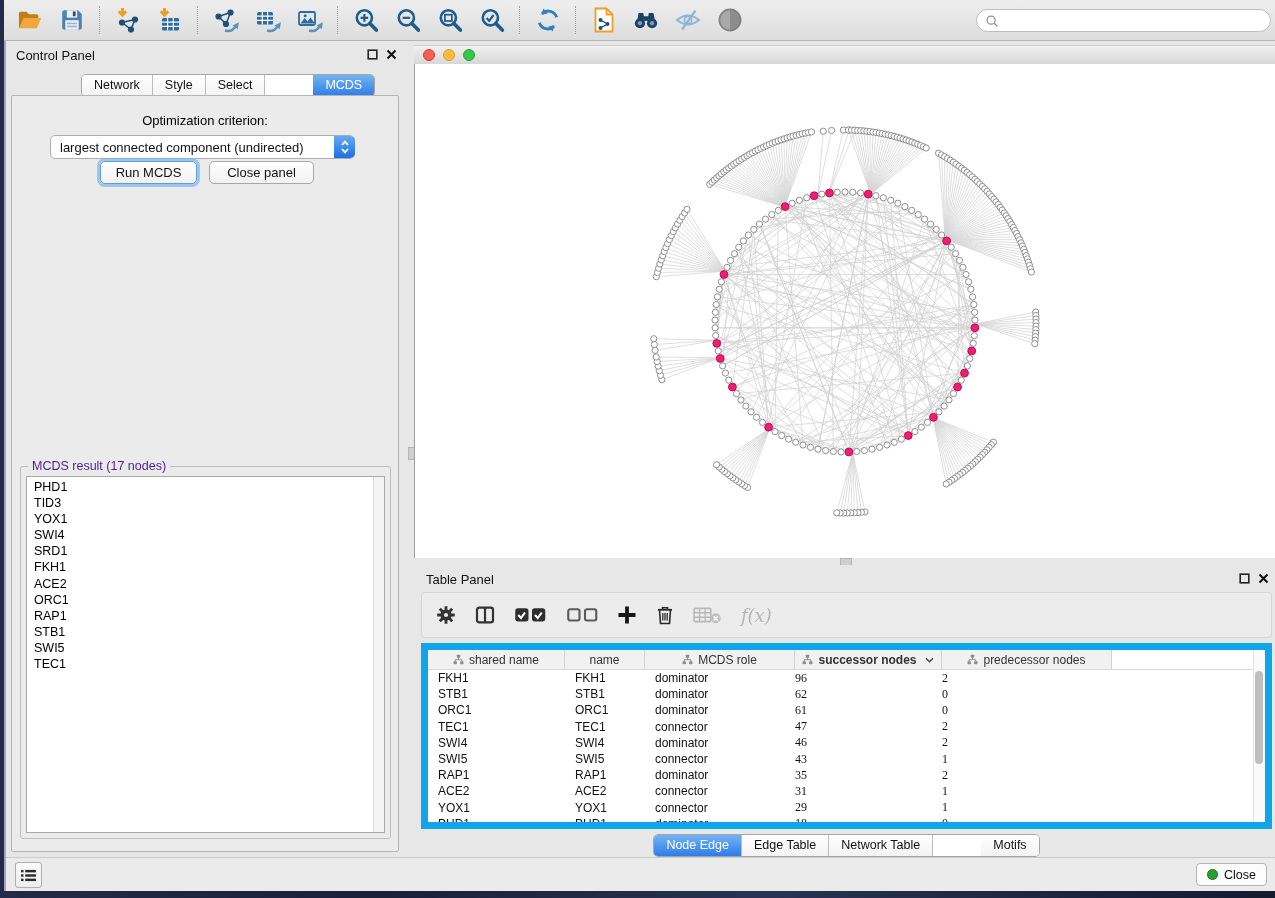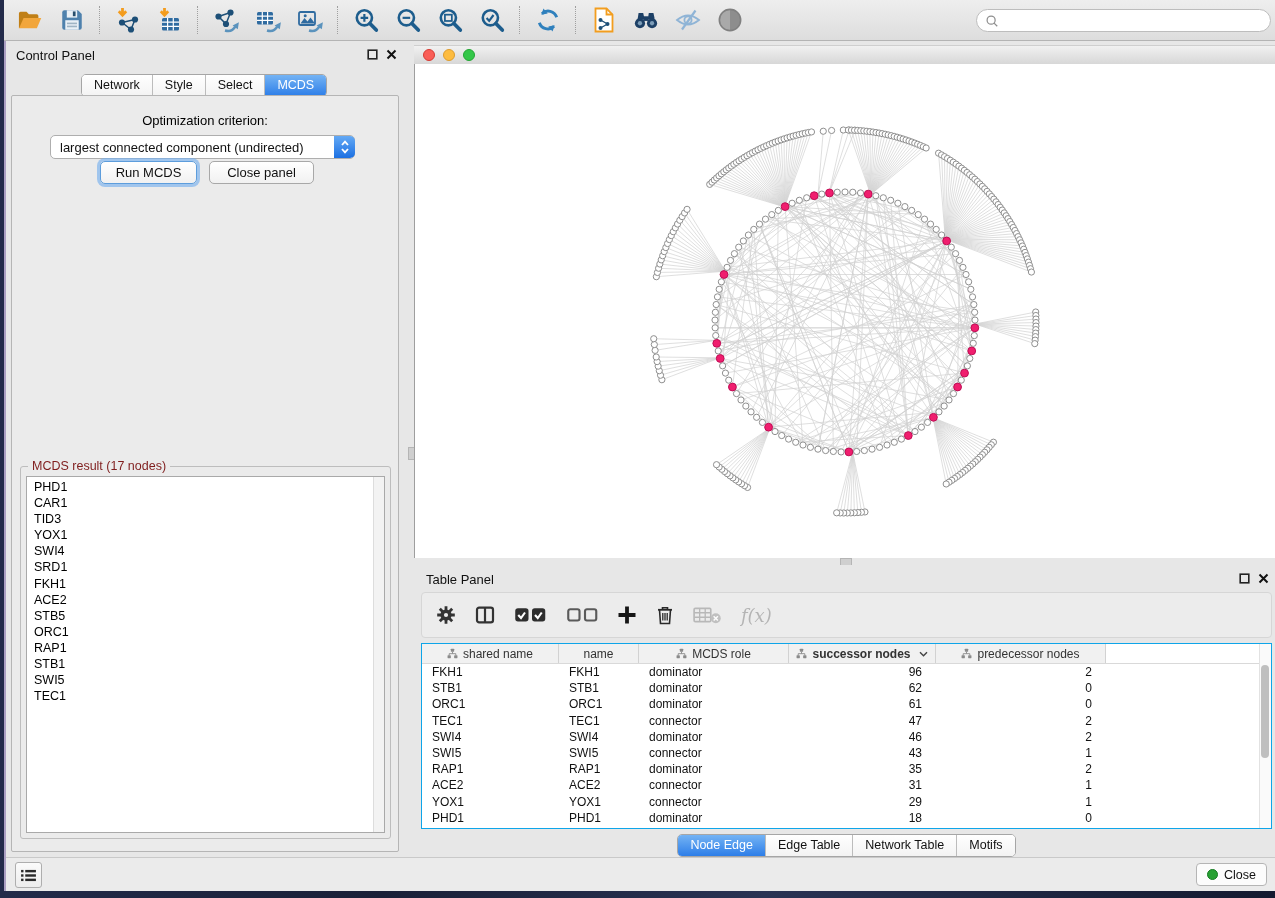--- a/index.html
+++ b/index.html
@@ -27,41 +27,41 @@
   .panel-header{position:relative;height:26px;}
   .panel-title{position:absolute;left:10px;top:7px;font-size:13px;color:#111;}
   .panel-icons{position:absolute;right:10px;top:8px;display:flex;gap:8px;align-items:center;}
   .panel-icons .pi{width:11px;height:11px;display:flex;cursor:pointer;}
   .panel-icons svg{width:11px;height:11px;}
 
   #cp-tabs{position:absolute;left:75px;top:33px;}
   .segmented{display:flex;border:1px solid #a6a6a6;border-radius:5px;overflow:hidden;background:#fff;}
   .seg{height:21px;box-sizing:border-box;padding:3px 12px 0 12px;font-size:12.5px;color:#111;
     background:linear-gradient(#ffffff,#f3f3f3);border-right:1px solid #bcbcbc;cursor:pointer;white-space:nowrap;}
-  .seg:last-child{border-right:none;}
+  .seg:last-child{border-right:none;margin-left:48px;}
   .seg.active{background:linear-gradient(#74b3f4,#2d7ee8);color:#fff;}
 
   #cp-content{position:absolute;left:5px;top:54px;width:388px;height:757px;box-sizing:border-box;
     background:#ebebeb;border:1px solid #b5b5b5;border-radius:2px;}
   #opt-label{position:absolute;left:0;right:0;top:17px;text-align:center;font-size:13px;color:#000;}
   #criterion-combo{position:absolute;left:38px;top:39px;width:303px;height:22px;background:#fff;
     border:1px solid #aeaeae;border-radius:5px;display:flex;align-items:center;cursor:pointer;}
   #criterion-value{flex:1;font-size:13px;color:#111;padding-left:9px;white-space:nowrap;overflow:hidden;}
   #combo-stepper{width:21px;height:22px;margin:-1px -1px -1px 0;border-radius:0 5px 5px 0;
     background:linear-gradient(#63a9f5,#1c70e2);display:flex;align-items:center;justify-content:center;}
   #combo-stepper svg{width:10px;height:16px;}
   .cp-btn{position:absolute;top:65px;height:23px;box-sizing:border-box;background:linear-gradient(#ffffff,#f1f1f1);
     border:1px solid #a8a8a8;border-radius:5px;font-size:13px;color:#111;display:flex;
     align-items:center;justify-content:center;cursor:pointer;}
   #run-btn{left:88px;width:97px;border-color:#5d9ddc;box-shadow:0 0 0 3px rgba(120,176,238,.65);}
   #close-btn{left:197px;width:105px;}
 
   #result-group{position:absolute;left:8px;top:370px;width:371px;height:373px;box-sizing:border-box;
     border:1px solid #bdbdbd;border-radius:3px;}
-  #result-legend{position:absolute;left:7px;top:-8px;background:#ebebeb;padding:0 4px;font-size:12.5px;color:#7f1d1d;}
+  #result-legend{position:absolute;left:7px;top:-8px;background:#ebebeb;padding:0 4px;font-size:12.5px;color:#4c1d95;}
   #result-list{position:absolute;left:5px;top:9px;right:5px;bottom:5px;background:#fff;
     border:1px solid #a9a9a9;overflow:hidden;}
   #result-items{position:absolute;left:0;top:2px;right:10px;bottom:0;}
   .mcds-item{font-size:12.5px;color:#000;line-height:16.1px;padding-left:7px;cursor:default;}
   #result-scroll{position:absolute;right:0;top:0;bottom:0;width:10px;background:#f3f3f3;border-left:1px solid #ddd;}
 
   
   .grip{background:#cfcfcf;border:1px solid #b5b5b5;}
   #v-grip{position:absolute;left:404px;top:447px;width:6px;height:11px;}
   #h-grip{position:absolute;left:836px;top:558px;width:10px;height:6px;}
@@ -84,30 +84,30 @@
   #table-panel{position:absolute;left:410px;top:565px;width:865px;height:291px;background:#e7e7e7;}
   #tp-toolbar{position:absolute;left:7px;top:27px;width:851px;height:46px;box-sizing:border-box;
     background:#ececec;border:1px solid #d6d6d6;border-radius:4px;display:flex;align-items:center;
     padding-left:12px;gap:15px;}
   .tp-btn{height:30px;display:flex;align-items:center;justify-content:center;cursor:pointer;padding:0 2px;}
   .tp-btn svg{height:20px;}
   .tp-btn.disabled{opacity:.85;cursor:default;}
   #fx-label{font-family:"DejaVu Serif","Liberation Serif",serif;font-style:italic;font-size:18px;color:#ababab;}
 
   #node-table{position:absolute;left:7px;top:78px;width:851px;height:186px;box-sizing:border-box;
-    background:#fff;border:1px solid #0ea5e9;overflow:hidden;}
+    background:#fff;border:7px solid #0ea5e9;overflow:hidden;}
   #thead{display:flex;height:19px;border-bottom:1px solid #d9d9d9;}
   .th{box-sizing:border-box;background:#f1f1f1;border-right:1px solid #d2d2d2;display:flex;
     align-items:center;justify-content:center;gap:5px;font-size:12px;color:#333;cursor:pointer;white-space:nowrap;}
   .th svg.colicon{width:11px;height:11px;}
   .th svg.sort{width:9px;height:6px;margin-left:3px;}
   .trow{display:flex;height:16.2px;align-items:center;cursor:default;}
   .td{box-sizing:border-box;font-size:12px;color:#111;white-space:nowrap;overflow:hidden;}
   .td.l{text-align:left;padding-left:10px;}
-  .td.r{text-align:right;padding-right:14px;}
+  .td.r{text-align:left;padding-right:14px;font-family:Liberation Serif, serif;}
   #tbl-scroll{position:absolute;right:0;top:0;bottom:0;width:11px;background:#fafafa;border-left:1px solid #e2e2e2;}
   #tbl-thumb{position:absolute;left:1px;top:21px;width:8px;height:93px;background:#bfbfbf;border-radius:4px;cursor:pointer;}
 
   #tp-tabs{position:absolute;left:0;right:0;top:269px;display:flex;justify-content:center;}
 
   
   #status-bar{position:absolute;left:0;top:857px;width:1275px;height:34px;box-sizing:border-box;
     background:#ebebeb;border-top:1px solid #c9c9c9;}
   #console-btn{position:absolute;left:11px;top:4px;width:27px;height:26px;box-sizing:border-box;
     background:linear-gradient(#fbfbfb,#ededed);border:1px solid #aeaeae;border-radius:3px;
@@ -358,28 +358,26 @@
           </span>
         </div>
         <div id="opt-label">Optimization criterion:</div>
         <div id="run-btn" class="cp-btn">Run MCDS</div>
         <div id="close-btn" class="cp-btn">Close panel</div>
         <div id="result-group">
           <span id="result-legend">MCDS result (17 nodes)</span>
           <div id="result-list">
             <div id="result-items">
                 <div class="mcds-item">PHD1</div>
-                <div class="mcds-item">CAR1</div>
                 <div class="mcds-item">TID3</div>
                 <div class="mcds-item">YOX1</div>
                 <div class="mcds-item">SWI4</div>
                 <div class="mcds-item">SRD1</div>
                 <div class="mcds-item">FKH1</div>
                 <div class="mcds-item">ACE2</div>
-                <div class="mcds-item">STB5</div>
                 <div class="mcds-item">ORC1</div>
                 <div class="mcds-item">RAP1</div>
                 <div class="mcds-item">STB1</div>
                 <div class="mcds-item">SWI5</div>
                 <div class="mcds-item">TEC1</div>
               </div>
             <div id="result-scroll"></div>
           </div>
         </div>
       </div>

